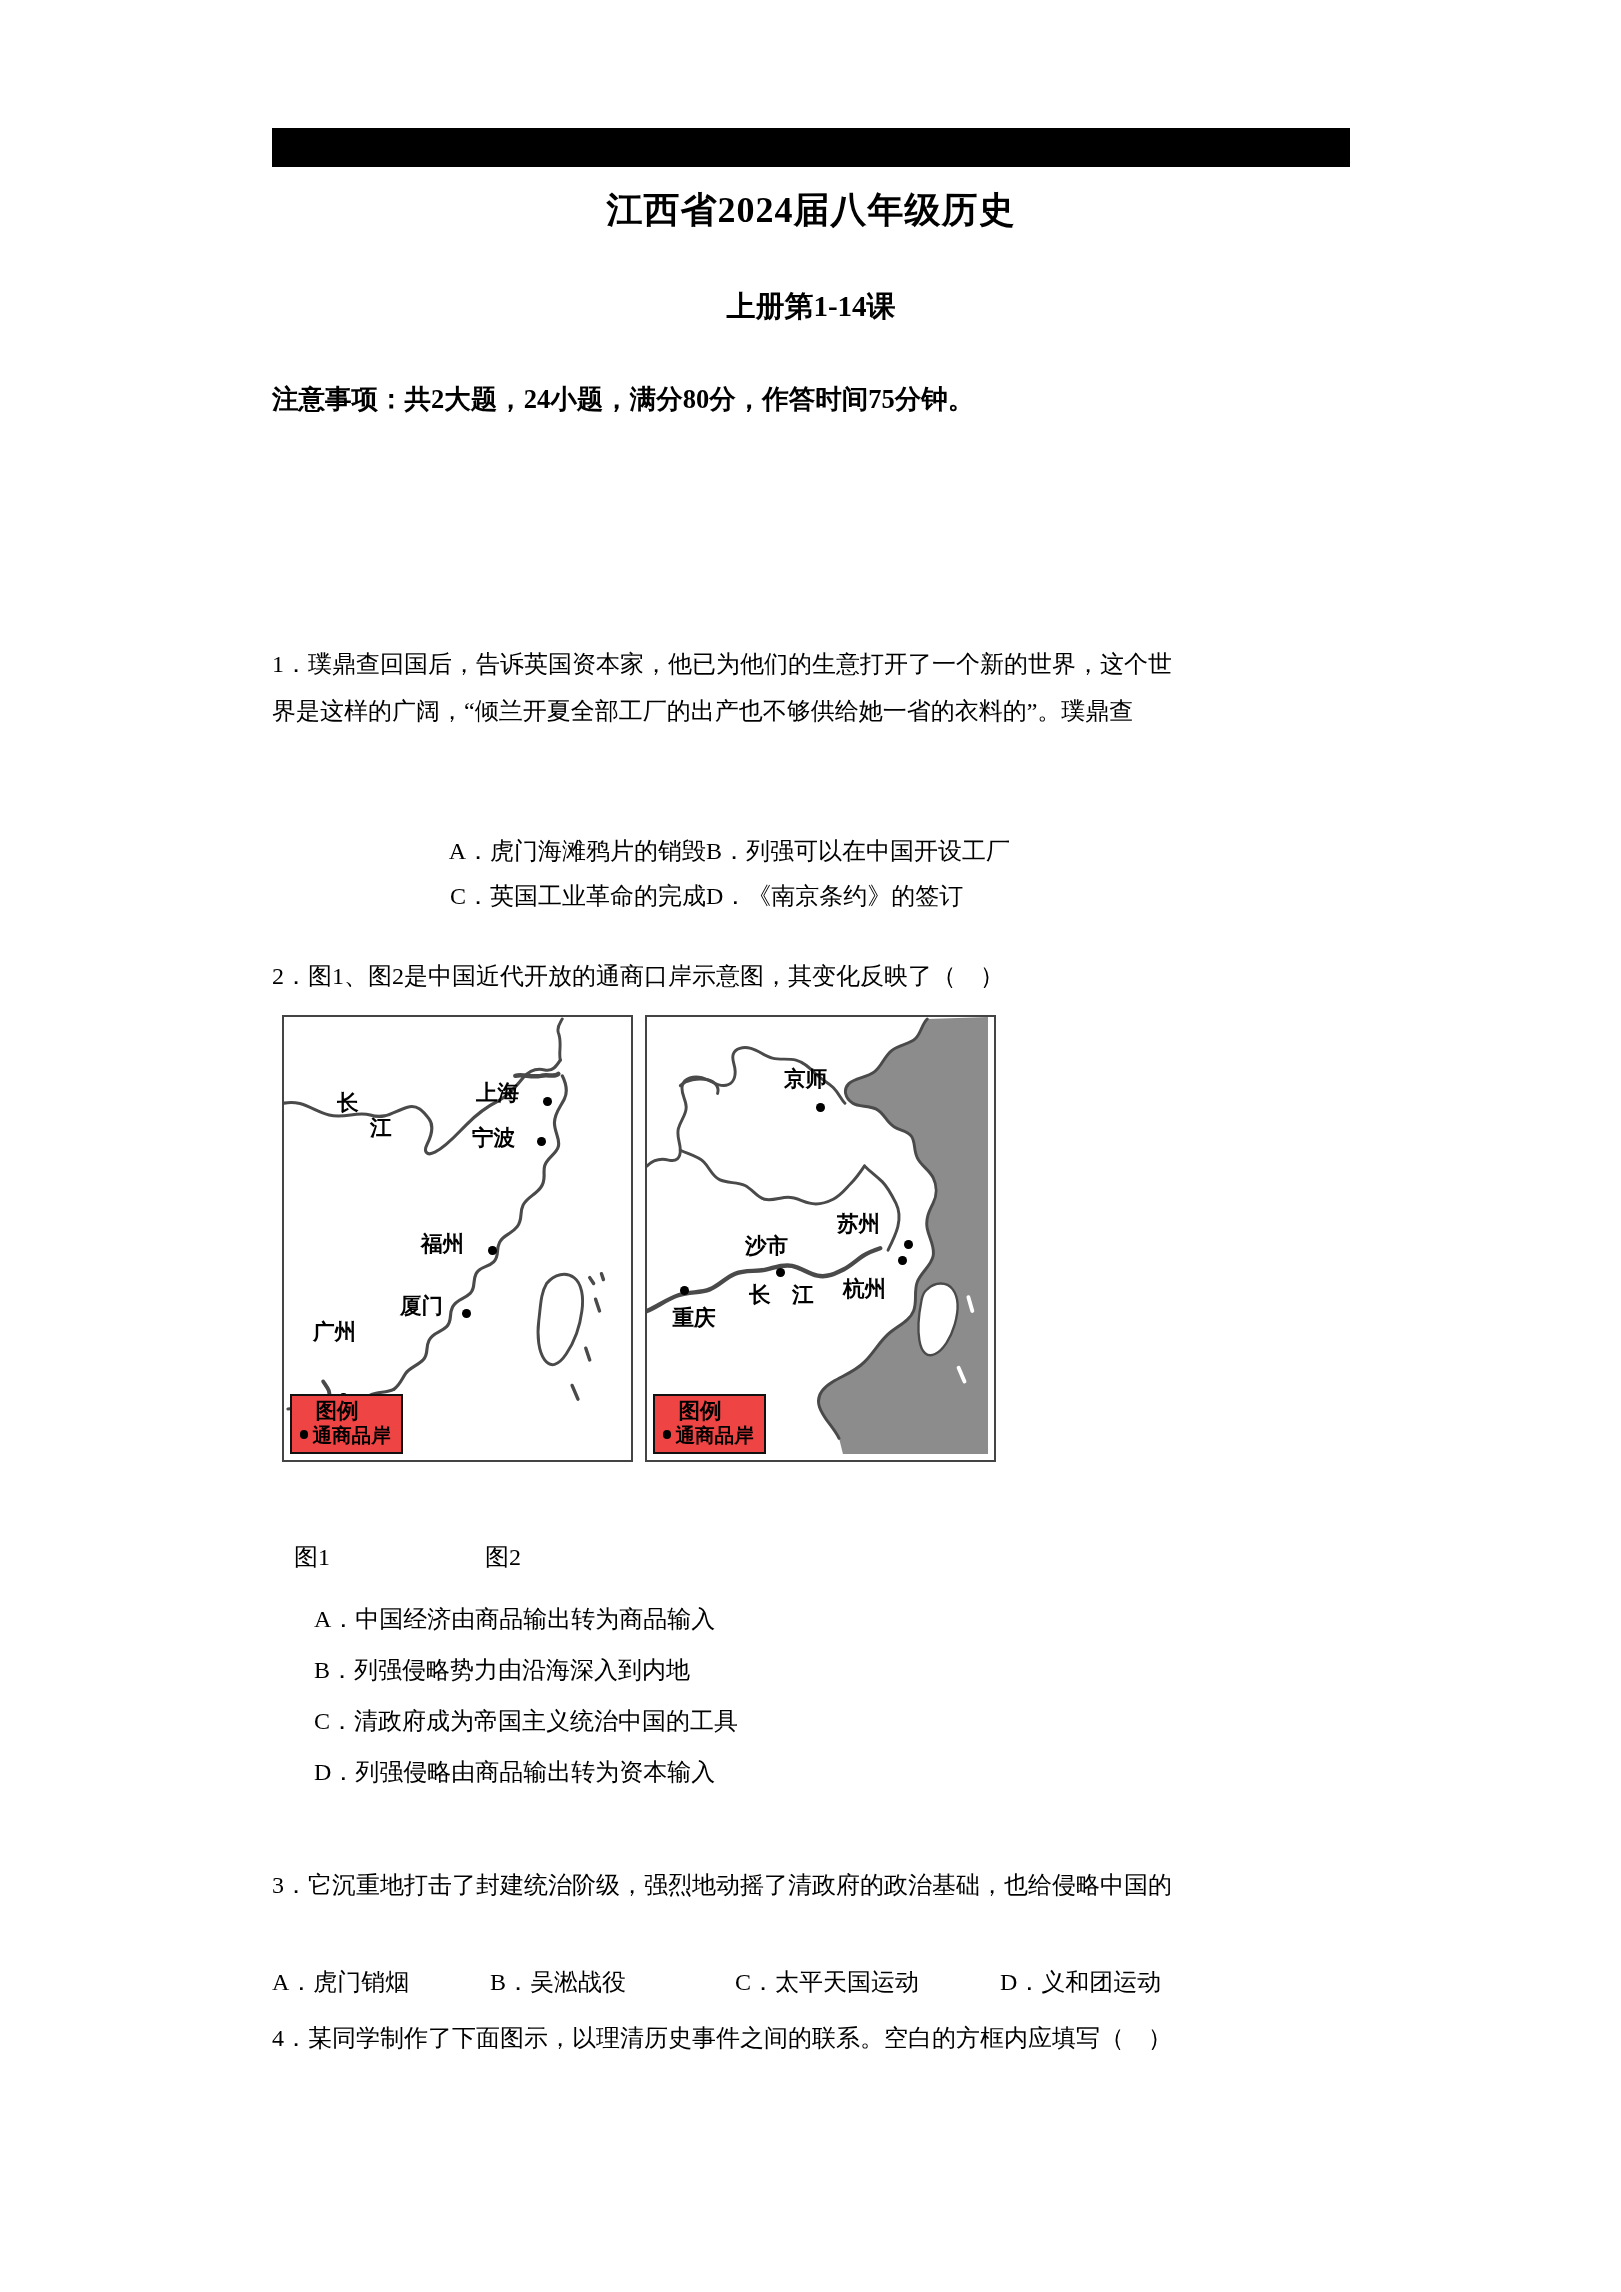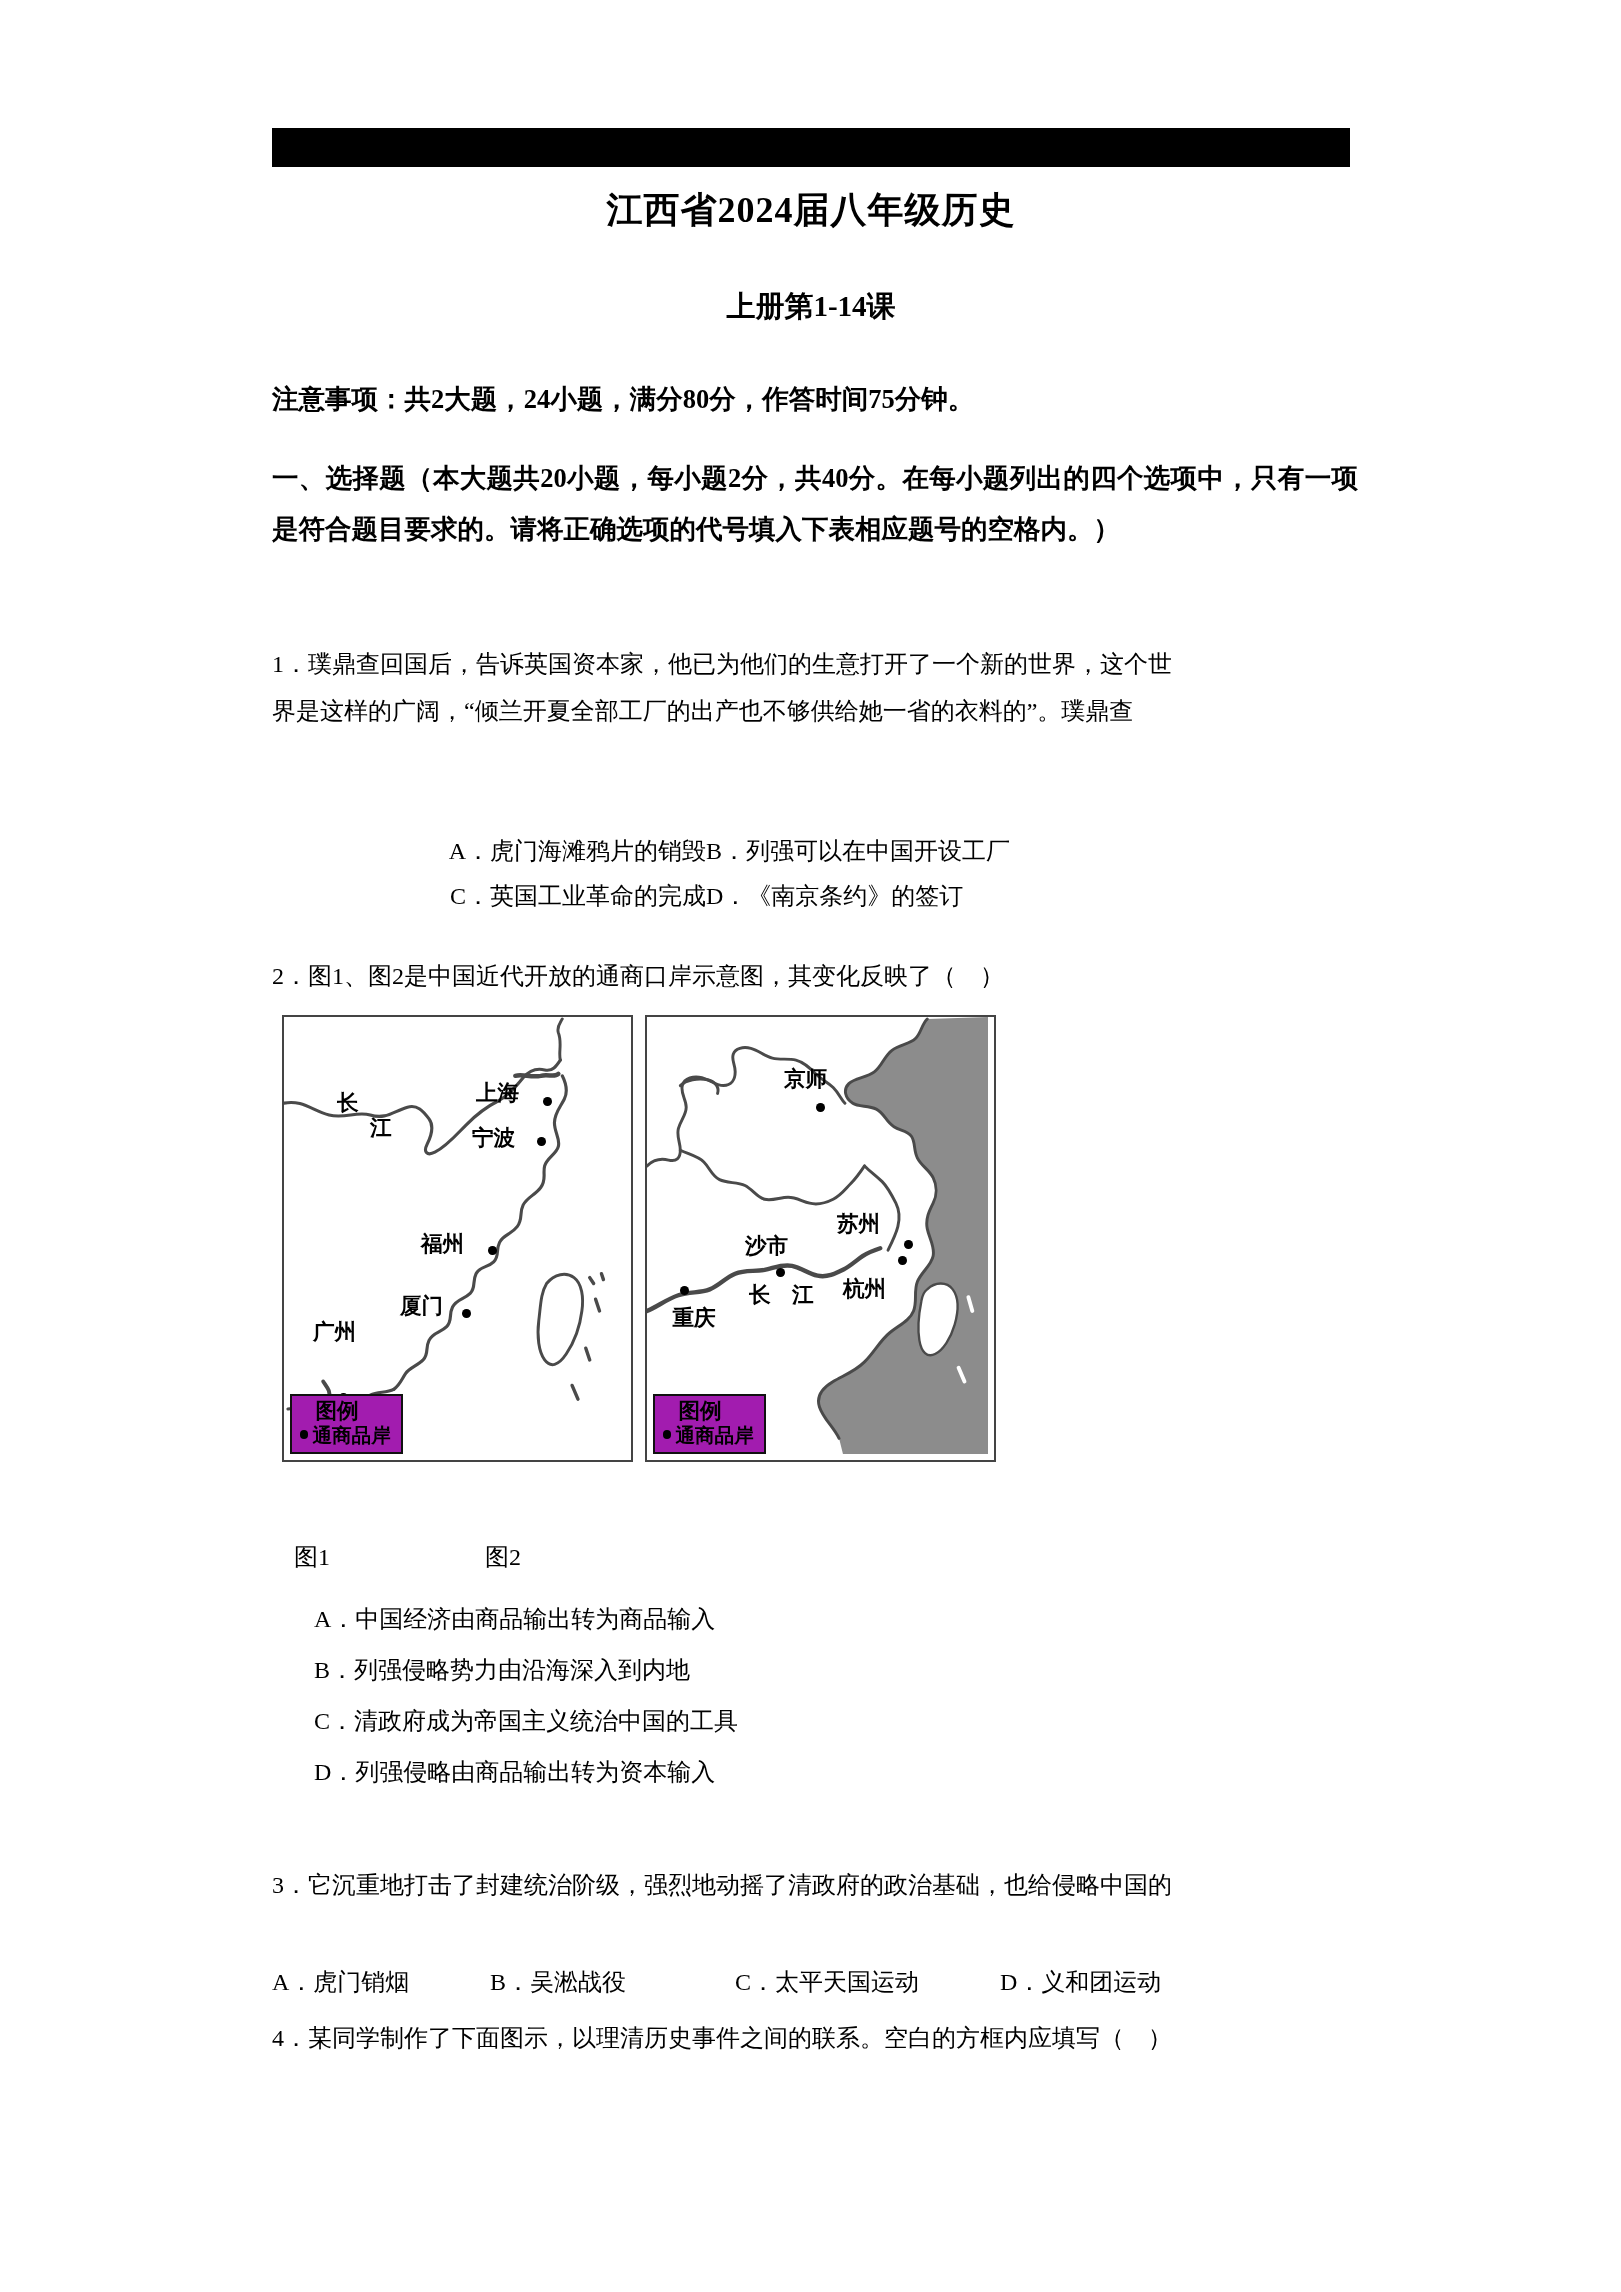--- a/index.html
+++ b/index.html
@@ -145,21 +145,21 @@
   .fig1 { left: 0; width: 347px; height: 443px; }
   .fig2 { left: 363px; width: 347px; height: 443px; }
 
   .fig svg { display: block; }
 
   .legend {
     position: absolute;
     left: 5.9px;
     bottom: 5.9px;
     border: 2.9px solid #111;
-    background: #a21caf;
+    background: #ef4444;
     padding: 2.9px 9.8px 4.9px 7.8px;
     line-height: 1.18;
     z-index: 6;
   }
   .legend .lg-title {
     font-size: 21.6px;
     font-weight: bold;
     margin-left: 15.7px;
   }
   .legend .lg-item {
@@ -207,21 +207,20 @@
 
 <div class="page">
 
   <div class="black-bar"></div>
 
   <div class="doc-title">江西省2024届八年级历史</div>
   <div class="doc-subtitle">上册第1-14课</div>
 
   <div class="notice">注意事项：共2大题，24小题，满分80分，作答时间75分钟。</div>
 
-  <div class="section-head">一、选择题（本大题共20小题，每小题2分，共40分。在每小题列出的四个选项中，只有一项是符合题目要求的。请将正确选项的代号填入下表相应题号的空格内。）</div>
 
   <div class="q q-stem" style="top:641px">1．璞鼎查回国后，告诉英国资本家，他已为他们的生意打开了一个新的世界，这个世</div>
   <div class="q q-stem" style="top:688px">界是这样的广阔，“倾兰开夏全部工厂的出产也不够供给她一省的衣料的”。璞鼎查</div>
 
   <div class="opts-2col" style="top:828px">
     <div class="row">
       <div class="col-a">A．虎门海滩鸦片的销毁</div>
       <div class="col-b">B．列强可以在中国开设工厂</div>
     </div>
     <div class="row">

